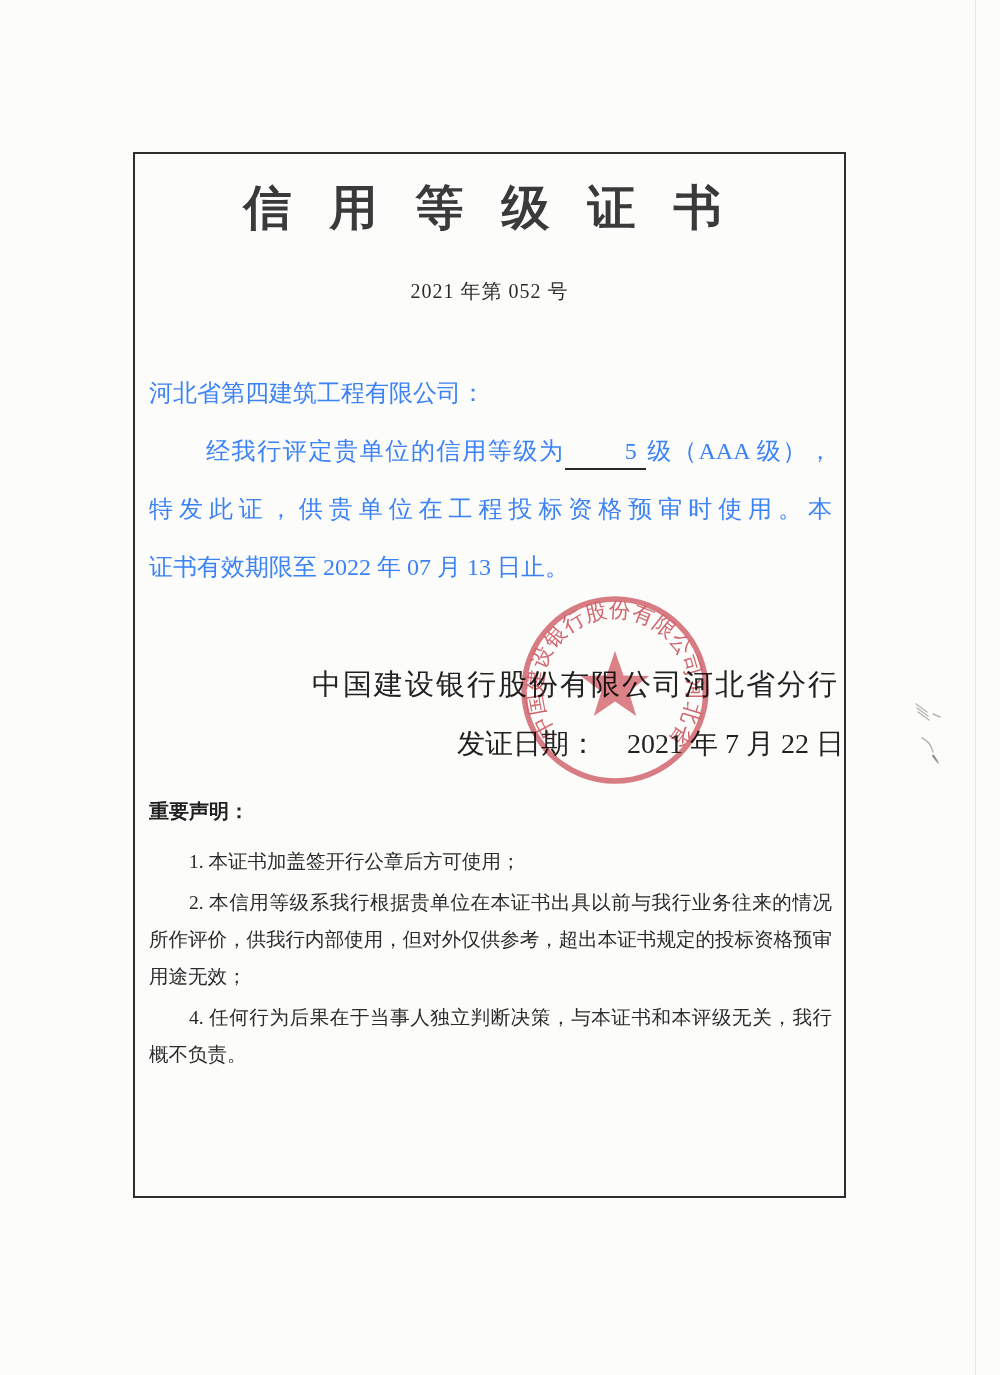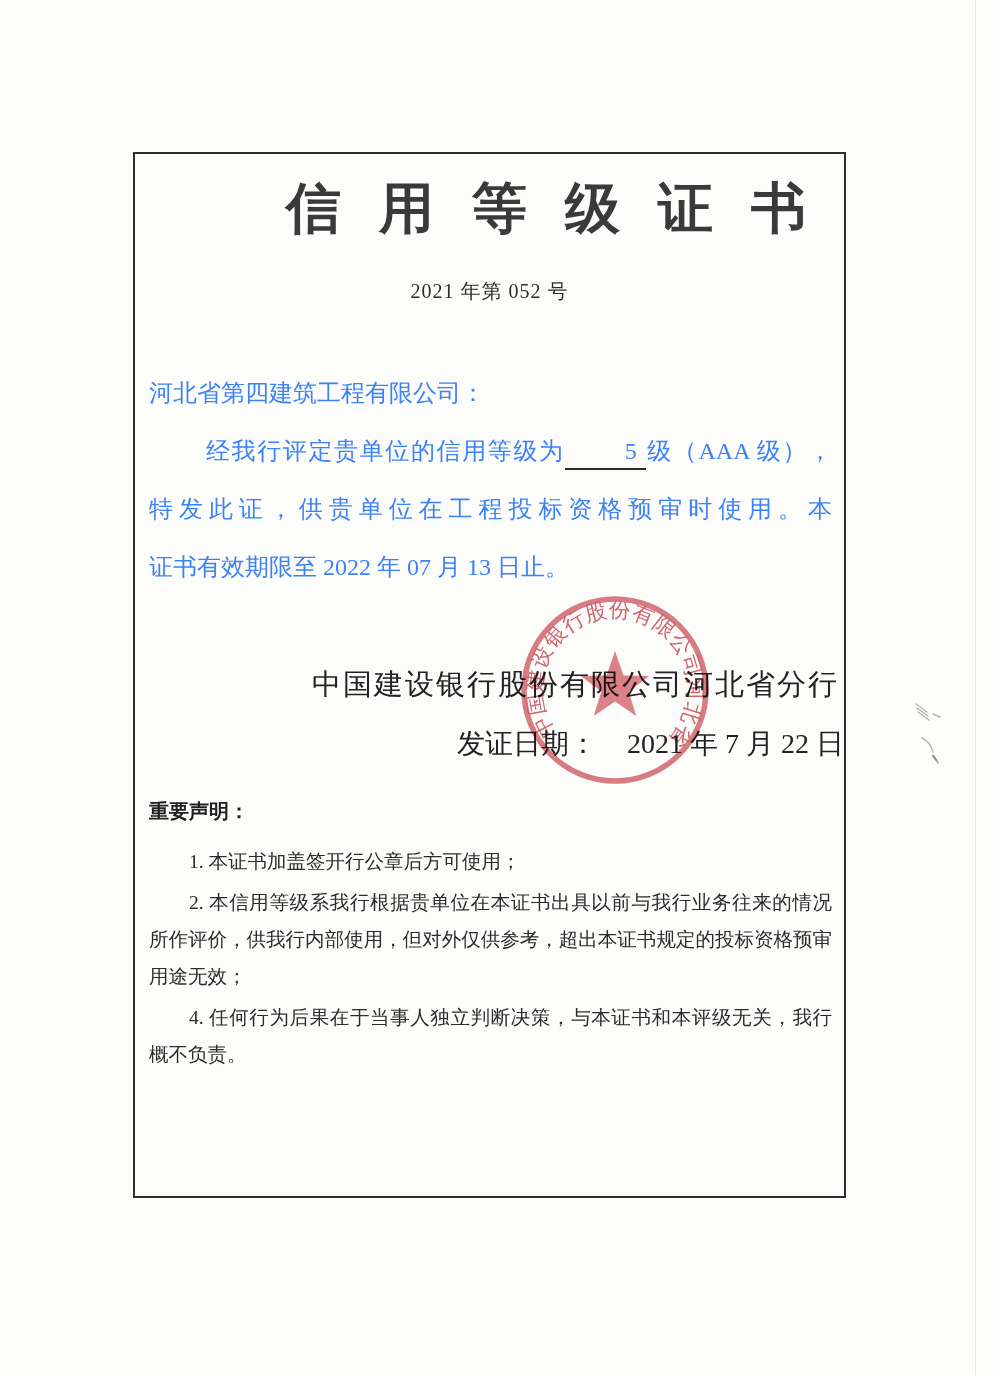--- a/index.html
+++ b/index.html
@@ -22,24 +22,24 @@
 
   
   .cert-border {
     position: absolute; left: 133px; top: 152px; width: 713px; height: 1046px;
     border: 2px solid #2e2e2e;
     background: transparent;
   }
 
   .cert-title {
     position: absolute; top: 26px; left: 0; right: 0;
-    text-align: right;
+    text-align: center;
     font-family: "Liberation Sans", "DejaVu Sans", sans-serif;
     font-weight: 700;
-    font-size: 55px; line-height: 56px;
+    font-size: 48px; line-height: 56px;
     color: #3a3a3a;
     letter-spacing: 38px;
     padding-left: 24px; 
     white-space: nowrap;
   }
   .cert-no {
     position: absolute; top: 122px; left: 0; right: 0;
     text-align: center;
     font-size: 20px; line-height: 30px;
     color: #2b2b2b;

